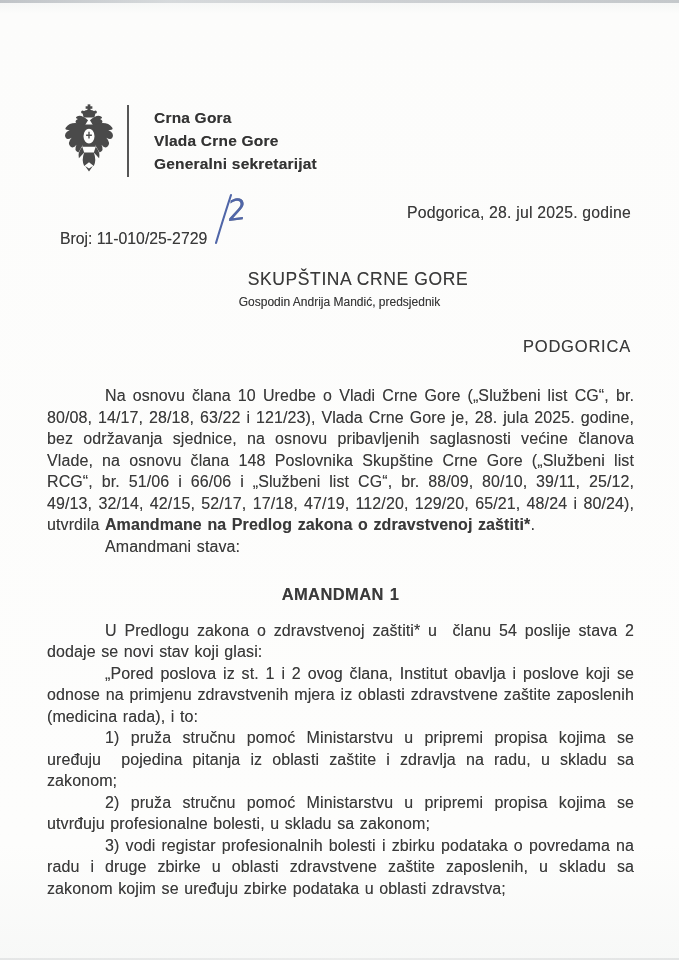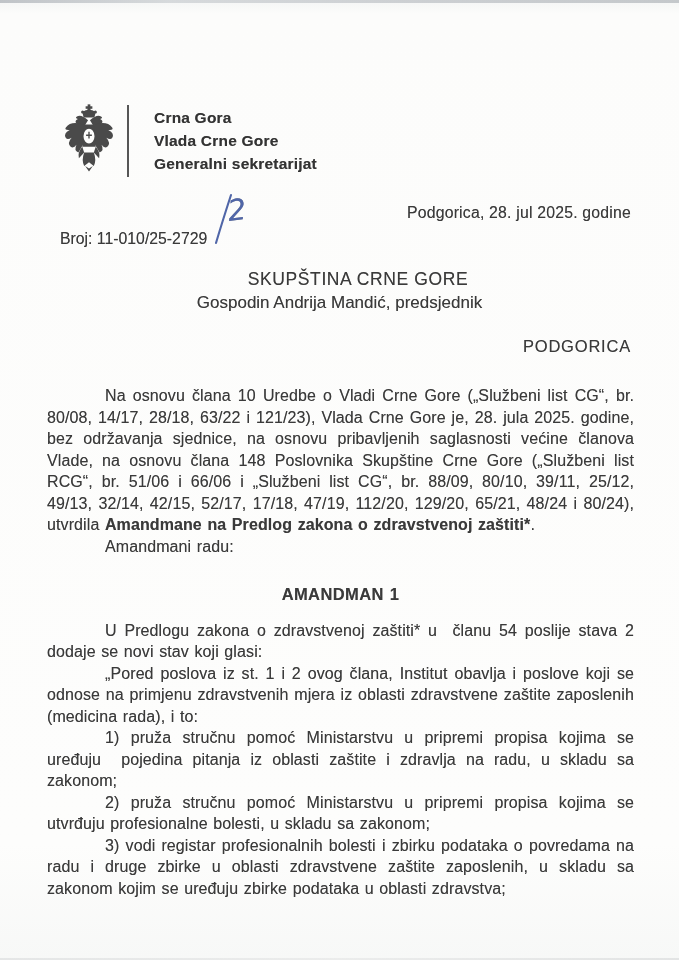--- a/index.html
+++ b/index.html
@@ -29,21 +29,21 @@
   .lh-divider{width:2px;height:72px;background:#565656;margin:2px 0 0 11px;}
   .lh-text{margin-left:25px;padding-top:3px;}
   .lh-line{font-weight:bold;font-size:15.5px;line-height:23px;letter-spacing:.2px;color:#333;}
   
   .ref-line{position:absolute;left:60px;top:198px;display:flex;align-items:flex-end;font-size:15.8px;}
   .handwritten{margin:-8px 0 0 1px;overflow:visible;}
   .dateline{position:absolute;top:204px;right:48px;font-size:15.8px;letter-spacing:.2px;}
   
   .addressee{position:absolute;top:268px;left:0;right:0;text-align:center;}
   .addressee .recipient{font-size:17.5px;letter-spacing:.6px;line-height:23px;padding-left:37px;}
-  .addressee .attention{font-size:17px;line-height:23px;}
+  .addressee .attention{font-size:12px;line-height:23px;}
   .city{position:absolute;top:337px;right:48px;font-size:16.5px;letter-spacing:.8px;}
   
   .doc-body{
     position:absolute;left:47px;right:45px;top:385px;
     font-size:16px;line-height:21.5px;letter-spacing:.1px;word-spacing:1px;
   }
   .doc-body p{
     margin:0;text-align:justify;text-indent:58px;
   }
   .doc-body p.lead{text-align:left;}
@@ -100,21 +100,21 @@
   <div class="dateline">Podgorica, 28. jul 2025. godine</div>
 
   <div class="addressee">
     <div class="recipient">SKUPŠTINA CRNE GORE</div>
     <div class="attention">Gospodin Andrija Mandić, predsjednik</div>
   </div>
   <div class="city">PODGORICA</div>
 
   <div class="doc-body">
     <p><span>Na osnovu člana 10 Uredbe o Vladi Crne Gore („Službeni list CG“, br. 80/08, 14/17, 28/18, 63/22 i 121/23), Vlada Crne Gore je, 28. jula 2025. godine, bez održavanja sjednice, na osnovu pribavljenih saglasnosti većine članova Vlade, na osnovu člana 148 Poslovnika Skupštine Crne Gore („Službeni list RCG“, br. 51/06 i 66/06 i „Službeni list CG“, br. 88/09, 80/10, 39/11, 25/12, 49/13, 32/14, 42/15, 52/17, 17/18, 47/19, 112/20, 129/20, 65/21, 48/24 i 80/24), utvrdila </span><span class="b">Amandmane na Predlog zakona o zdravstvenoj zaštiti*</span><span>.</span></p>
-    <p class="lead">Amandmani radu:</p>
+    <p class="lead">Amandmani stava:</p>
     <div class="heading">AMANDMAN 1</div>
     <p>U Predlogu zakona o zdravstvenoj zaštiti* u&nbsp; članu 54 poslije stava 2 dodaje se novi stav koji glasi:</p>
     <p>„Pored poslova iz st. 1 i 2 ovog člana, Institut obavlja i poslove koji se odnose na primjenu zdravstvenih mjera iz oblasti zdravstvene zaštite zaposlenih (medicina rada), i to:</p>
     <p>1) pruža stručnu pomoć Ministarstvu u pripremi propisa kojima se uređuju&nbsp; pojedina pitanja iz oblasti zaštite i zdravlja na radu, u skladu sa zakonom;</p>
     <p>2) pruža stručnu pomoć Ministarstvu u pripremi propisa kojima se utvrđuju profesionalne bolesti, u skladu sa zakonom;</p>
     <p>3) vodi registar profesionalnih bolesti i zbirku podataka o povredama na radu i druge zbirke u oblasti zdravstvene zaštite zaposlenih, u skladu sa zakonom kojim se uređuju zbirke podataka u oblasti zdravstva;</p>
   </div>
 
   <div class="scan-edge-bottom"></div>
 </div>

